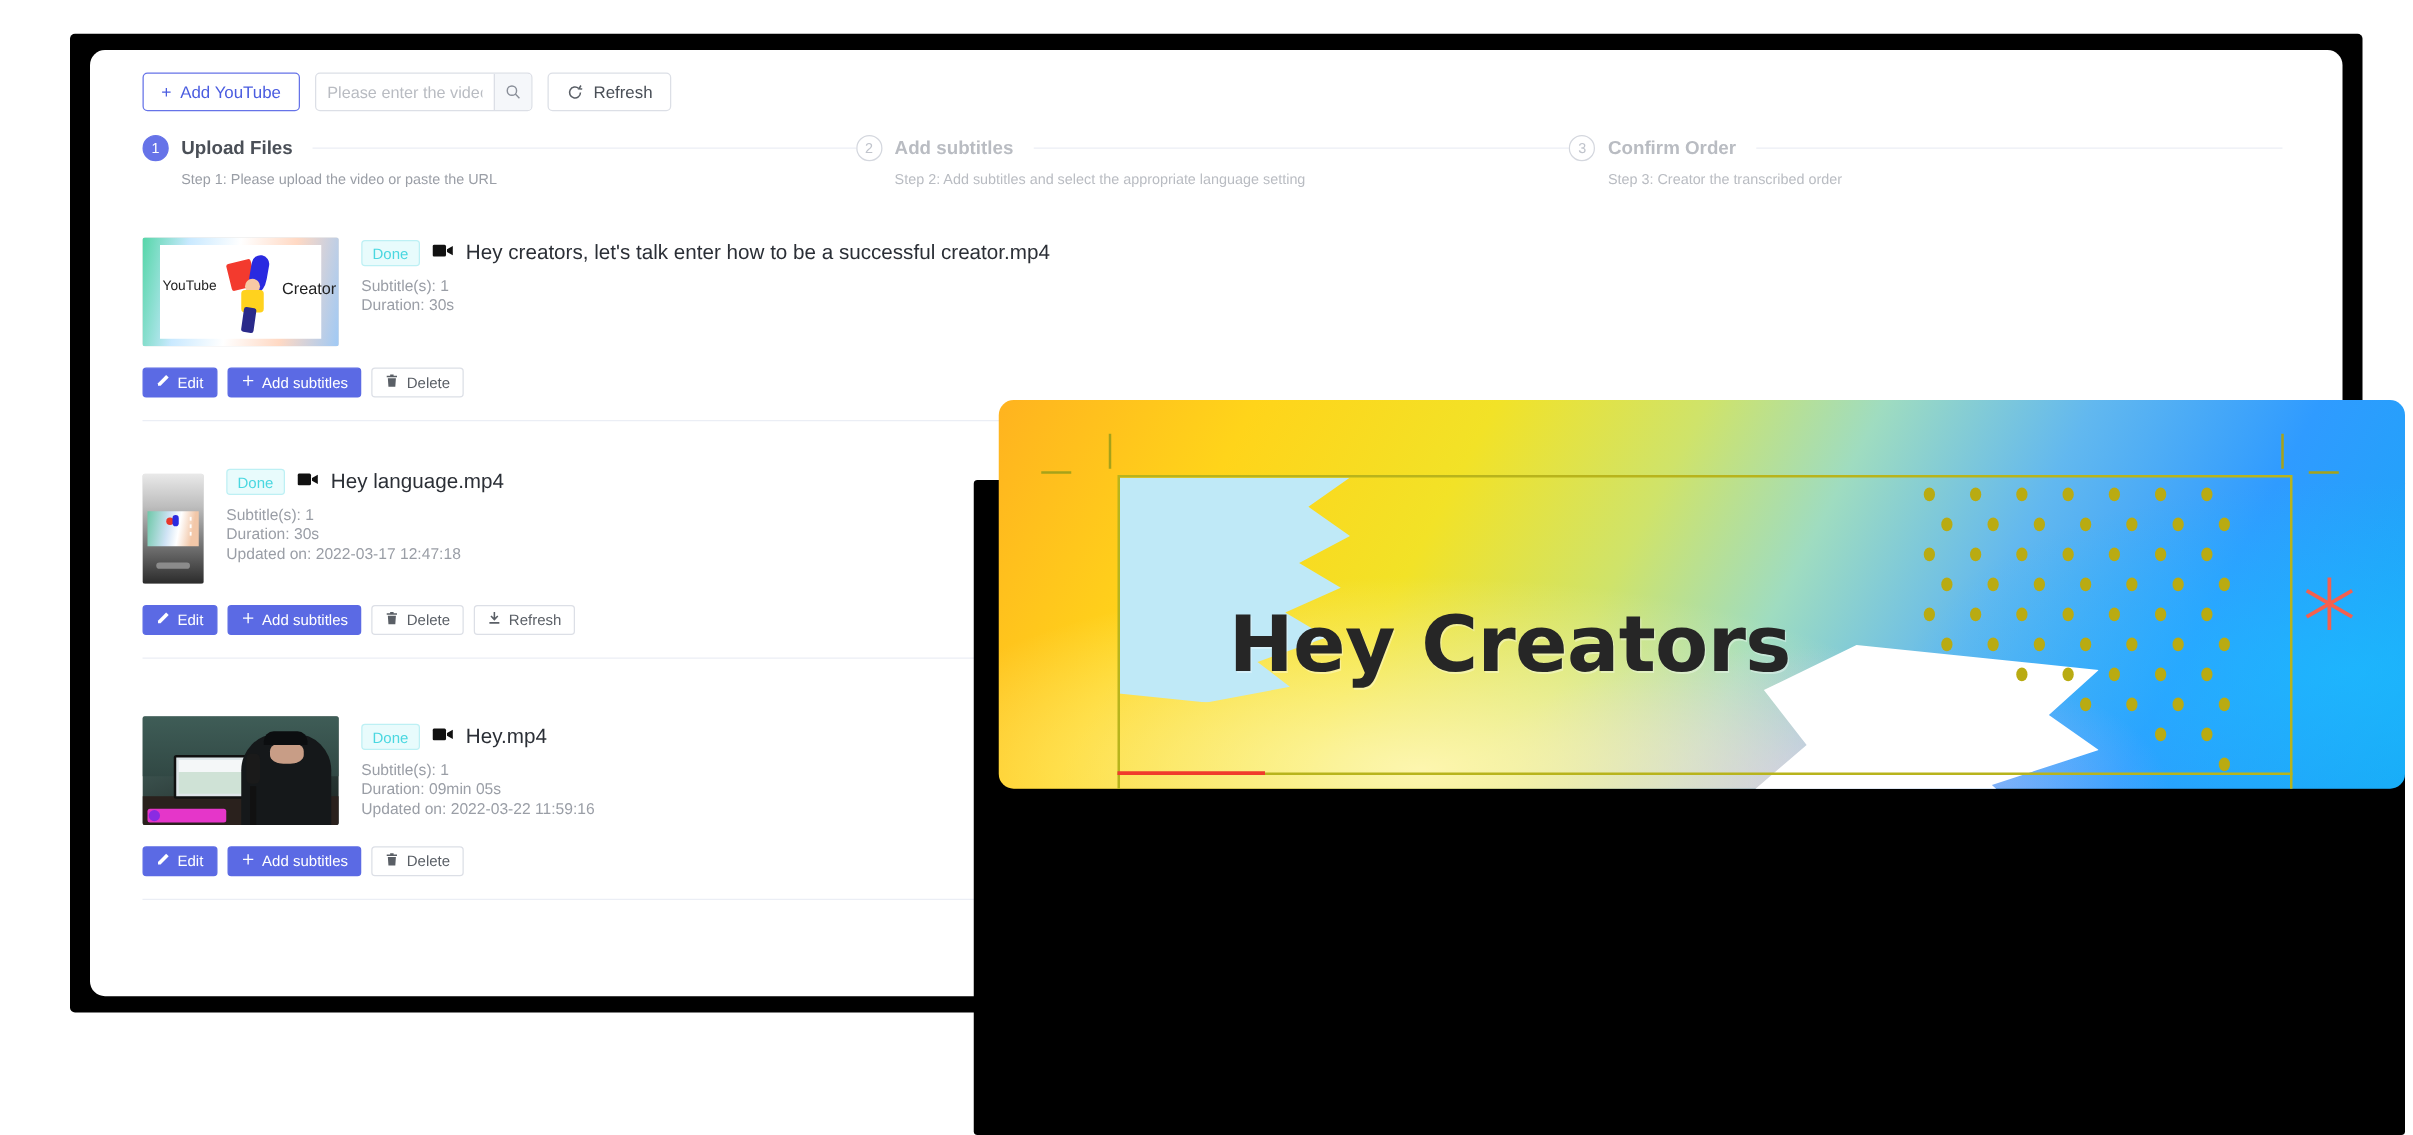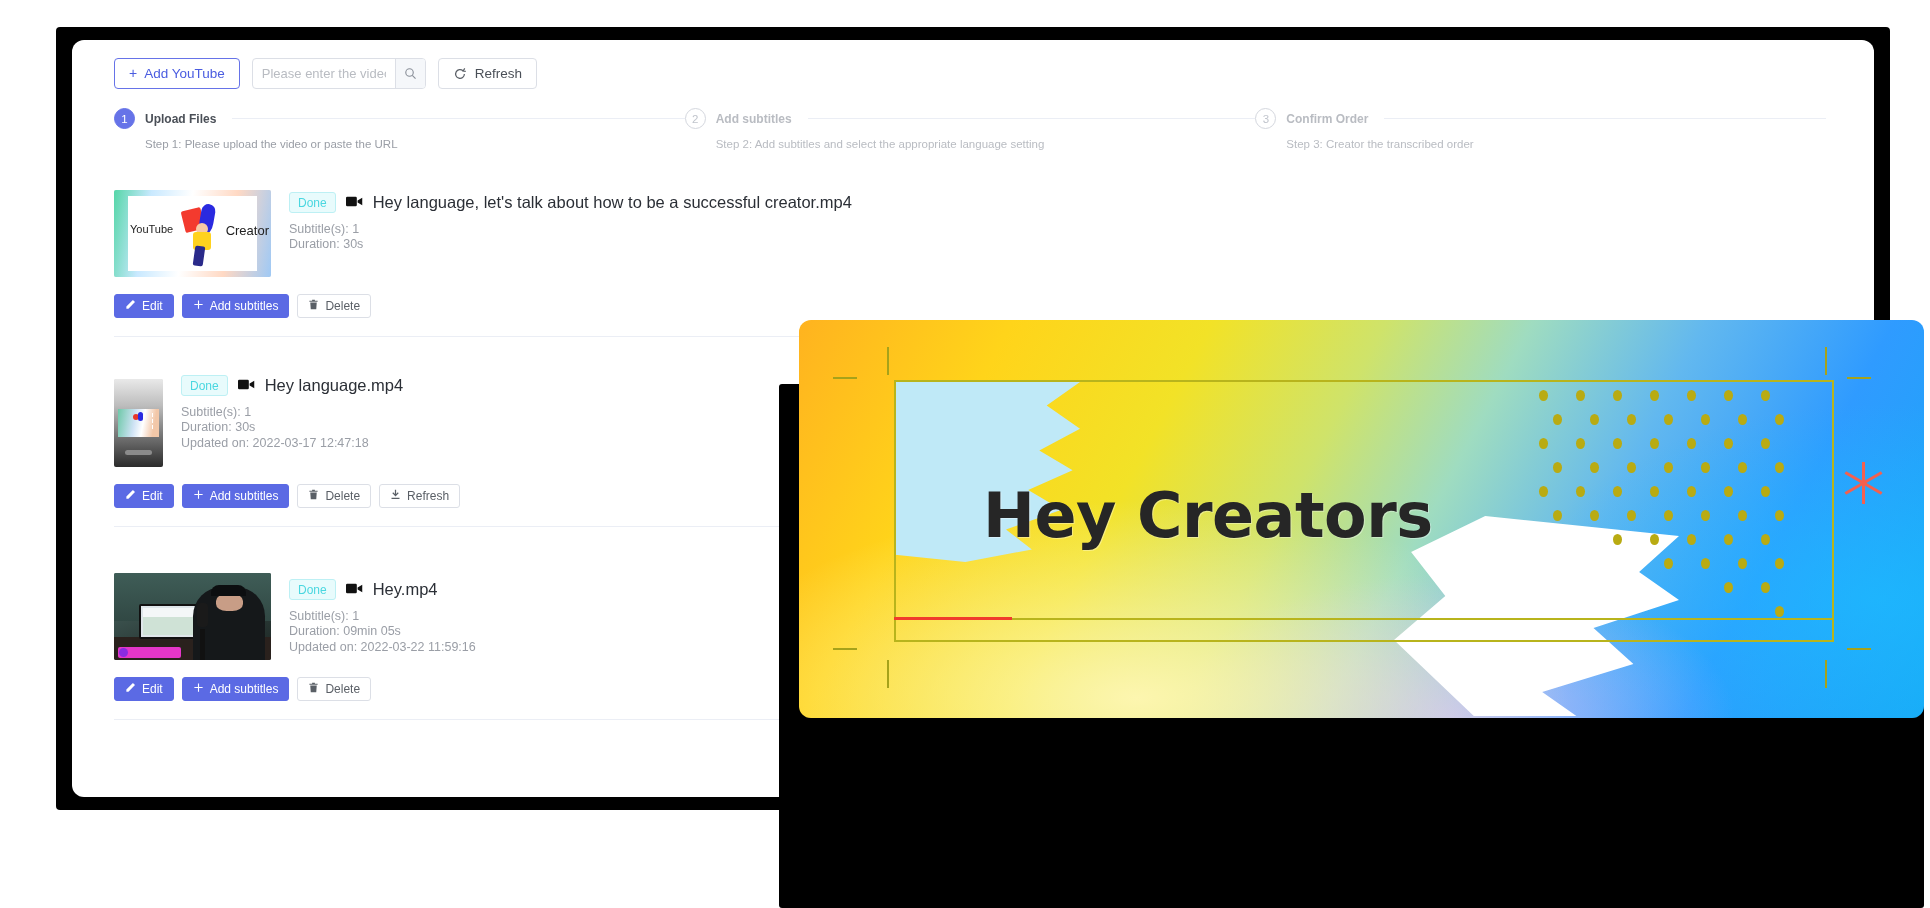--- a/index.html
+++ b/index.html
@@ -78,21 +78,21 @@
   .step { flex: 1 1 0; min-width: 0; position: relative; }
   .step-head { display: flex; align-items: center; gap: 10px; }
   .step-circle {
     width: 21px; height: 21px; border-radius: 50%;
     flex: 0 0 auto;
     display: flex; align-items: center; justify-content: center;
     font-size: 11.5px;
   }
   .step-circle.active { background: #6673e8; color: #fff; border: 1px solid #6673e8; }
   .step-circle.idle { background: #fff; color: #c0c4cc; border: 1px solid #d4d7de; }
-  .step-title { font-size: 12px; font-weight: bold; color: #4a4f57; white-space: nowrap; }
+  .step-title { font-size: 15px; font-weight: bold; color: #4a4f57; white-space: nowrap; }
   .step-title.idle { color: #b9bcc2; }
   .step-line { flex: 1 1 auto; height: 1px; background: #ebeef5; margin-left: 6px; }
   .step-desc { font-size: 11.5px; color: #9a9ea6; margin-top: 9px; margin-left: 31px; white-space: nowrap; }
   .step-desc.idle { color: #b9bcc2; }
 
   
   .list { position: absolute; left: 114px; top: 190px; width: 1712px; }
   .item { position: relative; }
   .item-row { display: flex; gap: 18px; }
   .thumb {
@@ -134,21 +134,21 @@
   .overlay-shadow {
     position: absolute;
     left: 779px; top: 384px;
     width: 1145px; height: 524px;
     background: #000;
     border-radius: 3px;
   }
   .overlay-card {
     position: absolute;
     left: 799px; top: 320px;
-    width: 1125px; height: 398px;
+    width: 1125px; height: 311px;
     border-radius: 12px;
     overflow: hidden;
     background:
       linear-gradient(118deg,
         #ffb31f 0%,
         #ffd41a 16%,
         #f2e227 31%,
         #cfe36a 44%,
         #9fdcc0 55%,
         #62b8ef 68%,
@@ -319,21 +319,21 @@
               <div class="lbl-r">Creator</div>
             </div>
           </div>
           <div class="item-info">
             <div class="title-line">
               <span class="badge-done">Done</span>
               <span class="cam-icon"><svg width="17" height="13" viewBox="0 0 22 15">
                   <rect x="0" y="1.5" width="14" height="12" rx="1.6" fill="#111"></rect>
                   <path d="M15 6.2L21 2.6v9.8L15 8.8z" fill="#111"></path>
                 </svg></span>
-              <span class="file-name">Hey language, let's talk about how to be a successful creator.mp4</span>
+              <span class="file-name">Hey creators, let's talk enter how to be a successful creator.mp4</span>
             </div>
             <div class="meta">
               <div>Subtitle(s): 1</div>
               <div>Duration: 30s</div>
             </div>
           </div>
         </div>
         <div class="actions">
           <div class="act primary">
             <span><svg width="11" height="11" viewBox="0 0 16 16">

